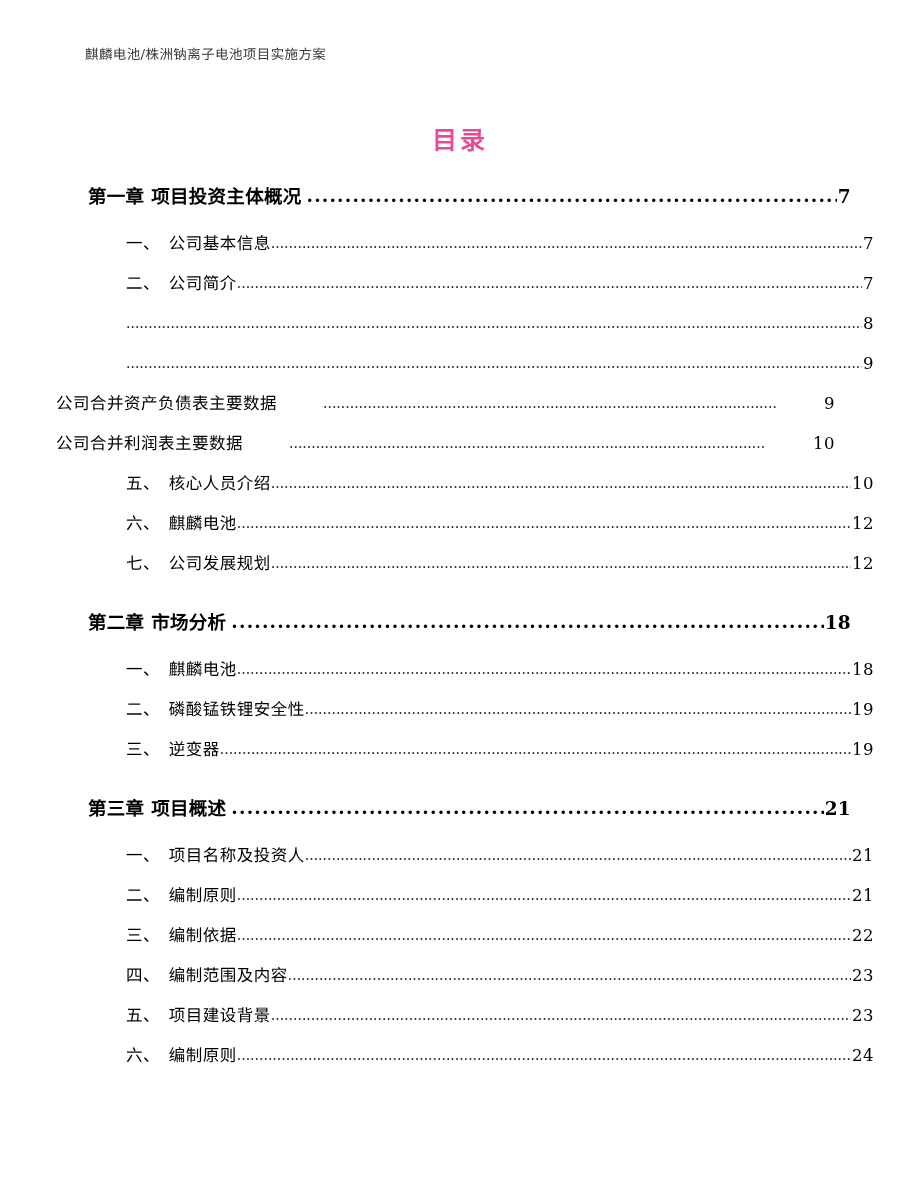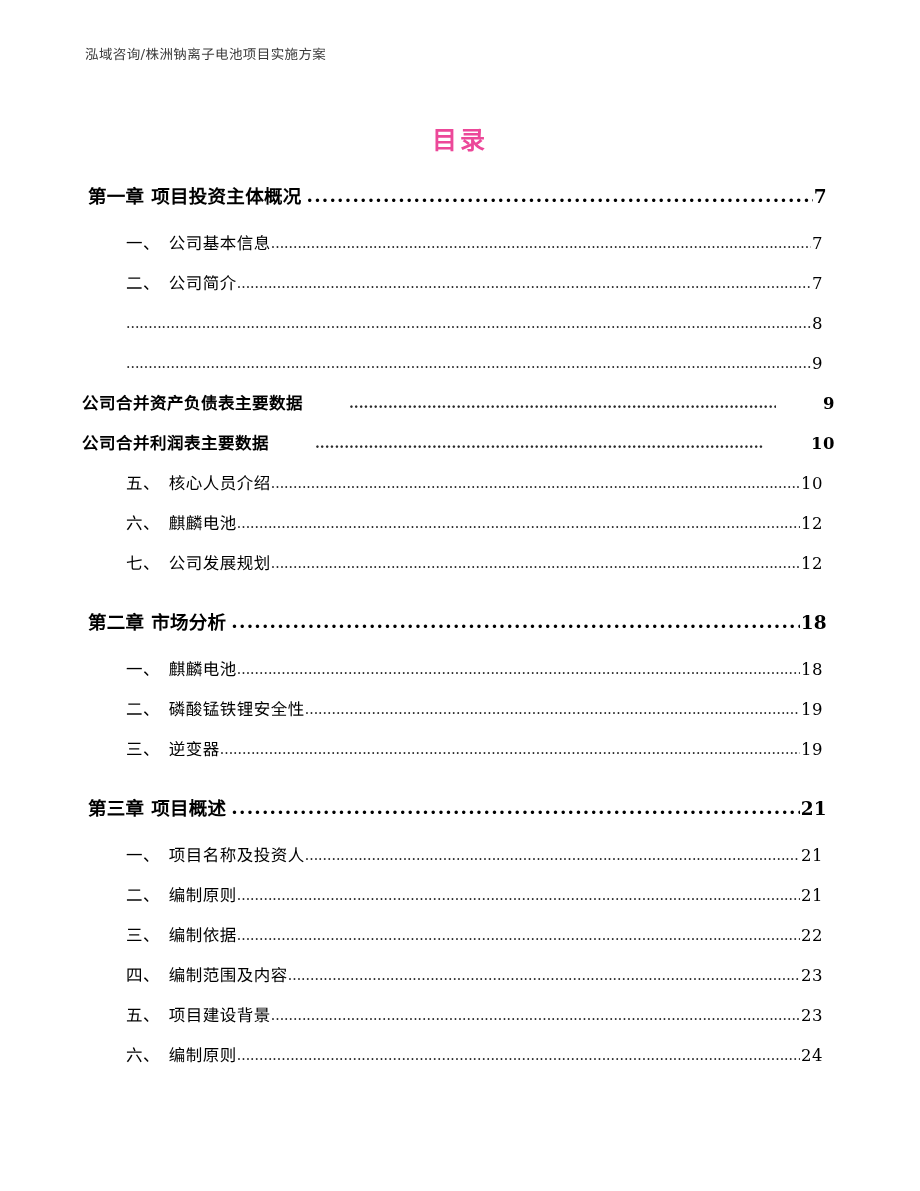--- a/index.html
+++ b/index.html
@@ -83,21 +83,21 @@
 
   .entry-page {
     flex: 0 0 auto;
     text-align: right;
     padding-left: 1px;
   }
 
   
   .lvl1 {
     padding-left: 88px;
-    padding-right: 93px;
+    padding-right: 69px;
     height: 42px;
     line-height: 42px;
     font-size: 18.5px;
     font-weight: bold;
     letter-spacing: 0.3px;
   }
   .lvl1 .entry-dots {
     font-size: 18.5px;
     font-weight: bold;
     letter-spacing: 1.2px;
@@ -106,46 +106,46 @@
     padding-left: 5px;
   }
   .lvl1 .entry-page {
     font-size: 18.5px;
     font-weight: bold;
   }
 
   
   .lvl2 {
     padding-left: 126px;
-    padding-right: 97px;
+    padding-right: 46px;
     height: 40px;
     line-height: 40px;
     font-size: 16.5px;
     font-weight: normal;
     letter-spacing: 0.5px;
   }
   .lvl2 .entry-dots {
     font-size: 14px;
     letter-spacing: 0px;
     position: relative;
     top: -1px;
     color: #2a2a2a;
   }
   .lvl2 .entry-page {
     font-size: 16.5px;
   }
 
   
   .lvl3 {
-    padding-left: 82px;
+    padding-left: 56px;
     padding-right: 85px;
     height: 40px;
     line-height: 40px;
     font-size: 16.5px;
-    font-weight: bold;
+    font-weight: normal;
     letter-spacing: 0.5px;
     gap: 46px;
   }
   .lvl3 .entry-dots {
     font-size: 14px;
     letter-spacing: 0px;
     position: relative;
     top: -1px;
     color: #2a2a2a;
   }
@@ -155,21 +155,21 @@
 
   
   .gap-before-chapter { margin-top: 18px; }
   .gap-after-chapter  { margin-top: 6px; }
 </style>
 </head>
 <body>
 
 <div class="page">
 
-  <div class="doc-header">泓域咨询/株洲钠离子电池项目实施方案</div>
+  <div class="doc-header">麒麟电池/株洲钠离子电池项目实施方案</div>
 
   <div class="toc-title">目录</div>
 
   <div class="toc" id="toc-list">
       <div class="toc-entry lvl1">
         <span class="entry-label">第一章 项目投资主体概况</span>
         <span class="entry-dots">...................................................................................................................................................................................</span>
         <span class="entry-page">7</span>
       </div>
       <div class="toc-entry lvl2 gap-after-chapter">

